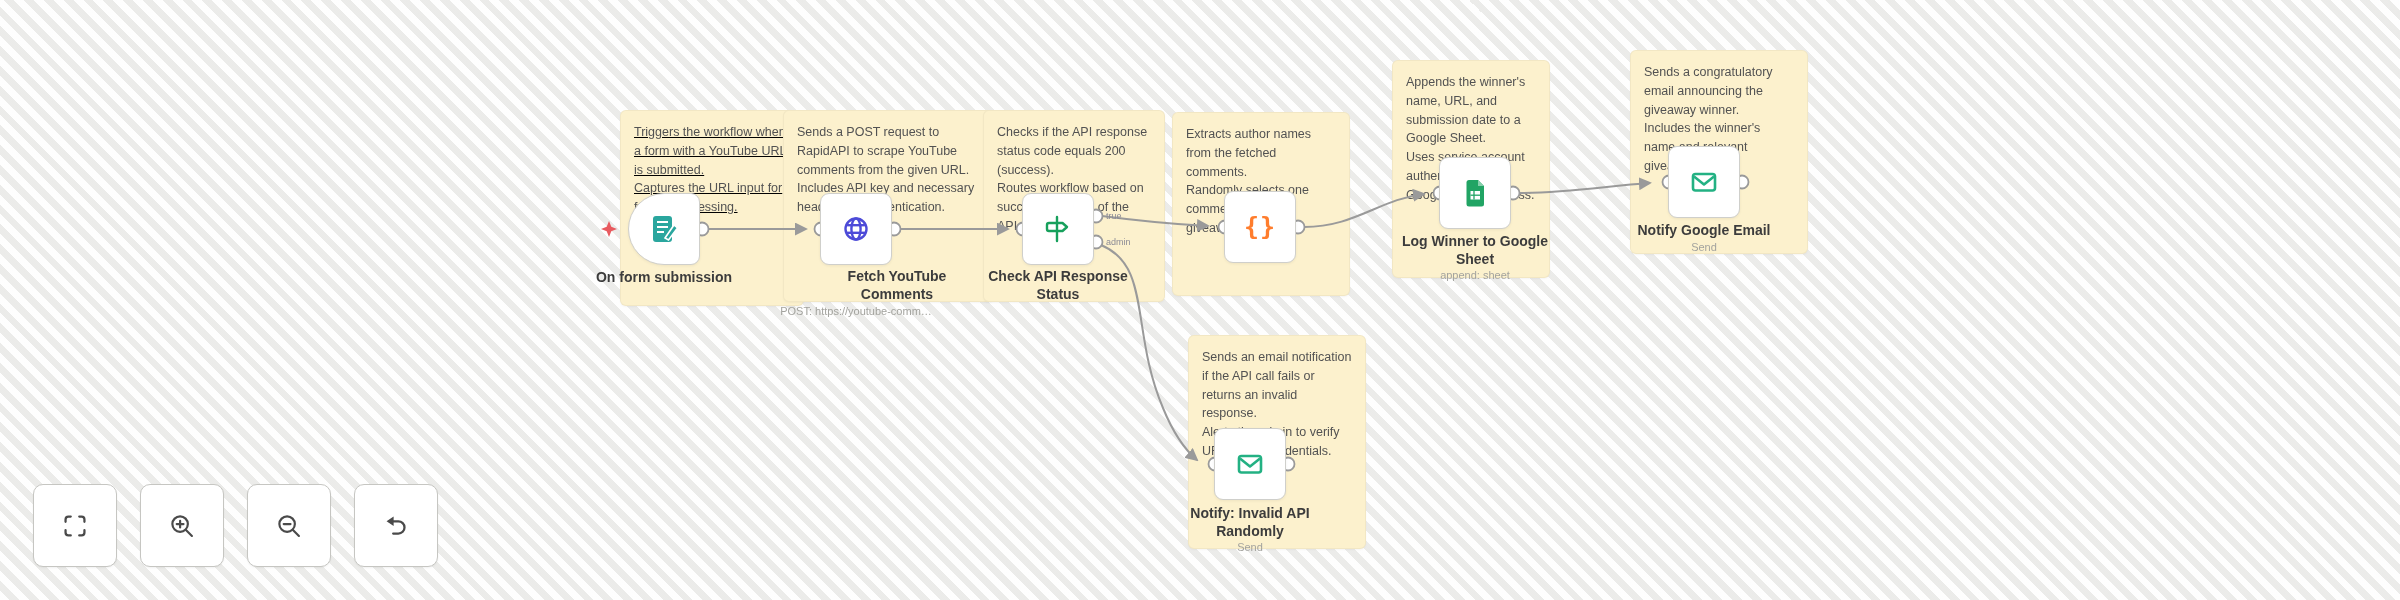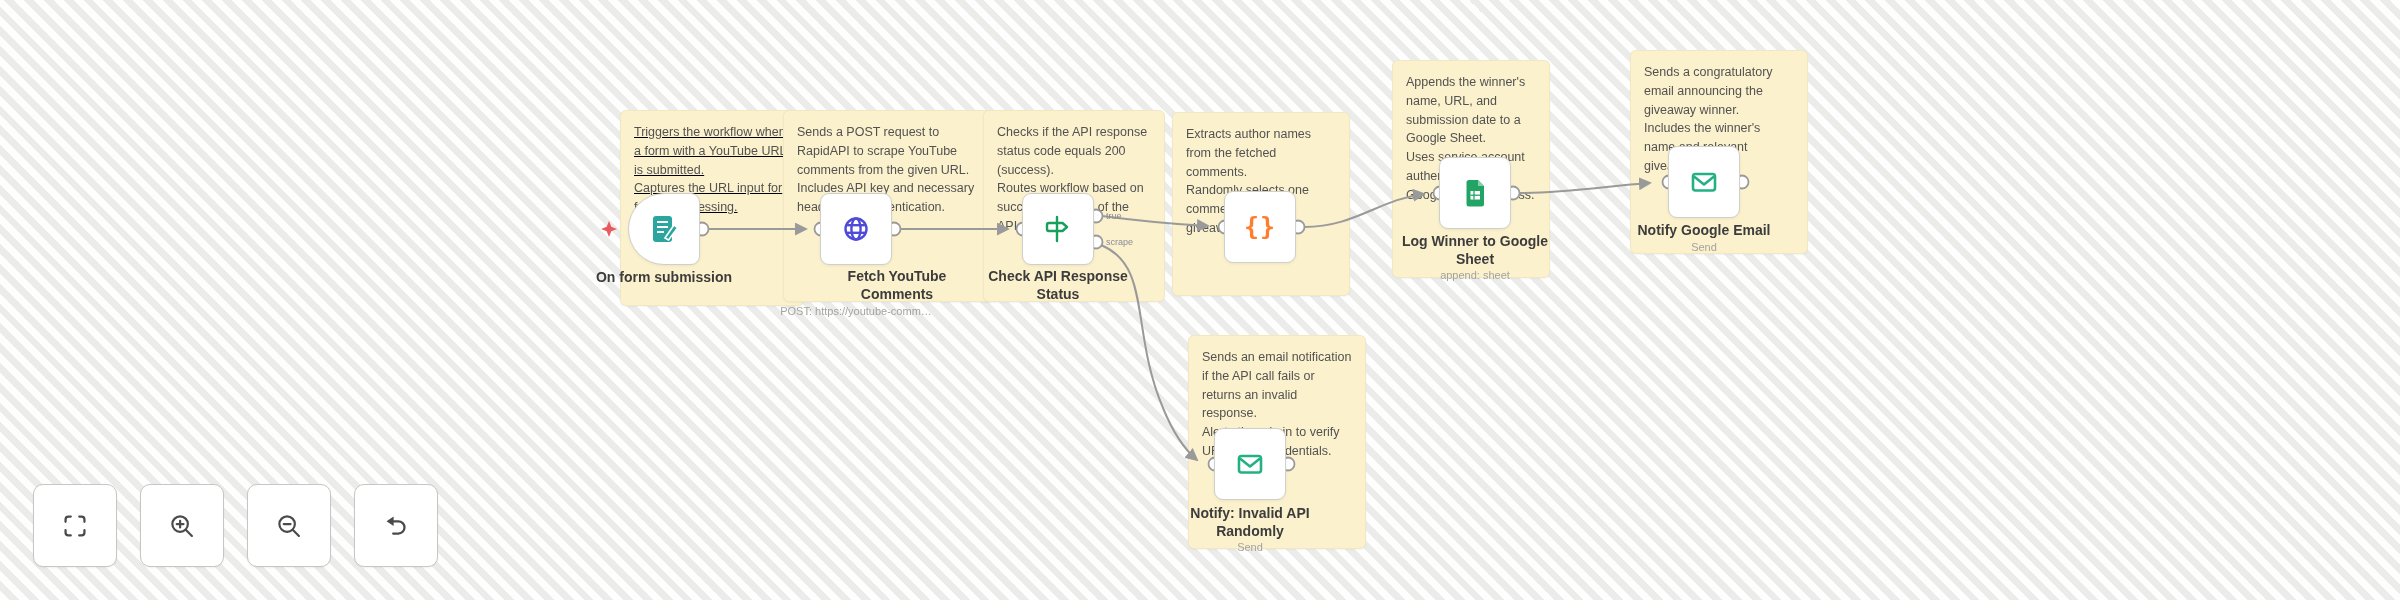--- a/index.html
+++ b/index.html
@@ -150,21 +150,21 @@
   <div class="node" style="left:1022px; top:193px;">
     <svg width="36" height="36" viewBox="0 0 36 36">
       <g stroke="#17a05c" stroke-width="2.4" fill="none" stroke-linejoin="round" stroke-linecap="round">
         <line x1="17" y1="6" x2="17" y2="30"></line>
         <path d="M9 12 H22.5 L27 16 L22.5 20 H9 Q7 20 7 18 V14 Q7 12 9 12 Z"></path>
       </g>
     </svg>
   </div>
   <div class="node-label" style="left:973px; top:268px;">Check API Response Status</div>
   <div class="port-label" style="left:1106px; top:211px;">true</div>
-  <div class="port-label" style="left:1106px; top:237px;">scrape</div>
+  <div class="port-label" style="left:1106px; top:237px;">admin</div>
 
   <div class="node" style="left:1224px; top:191px;">
     <svg width="38" height="36" viewBox="0 0 38 36">
       <text x="19" y="26" text-anchor="middle" font-size="25" font-weight="bold" font-family="DejaVu Sans Mono, monospace" fill="#ff7d2d" letter-spacing="1">{}</text>
     </svg>
   </div>
 
   <div class="node" style="left:1439px; top:157px;">
     <svg width="36" height="36" viewBox="0 0 36 36">
       <path d="M12 5 h9 l6 6 v18 a2.5 2.5 0 0 1 -2.5 2.5 H12 A2.5 2.5 0 0 1 9.5 29 V7.5 A2.5 2.5 0 0 1 12 5 Z" fill="#21a464"></path>

